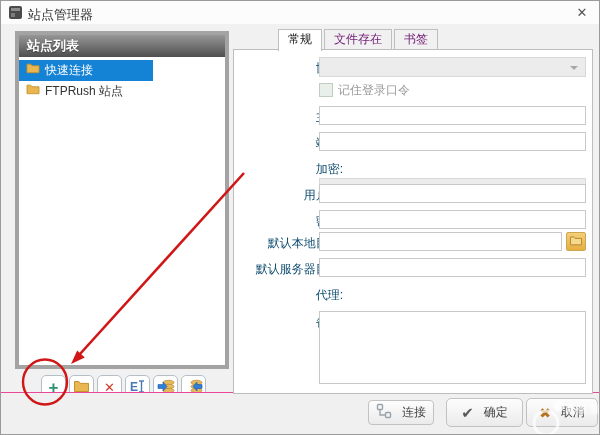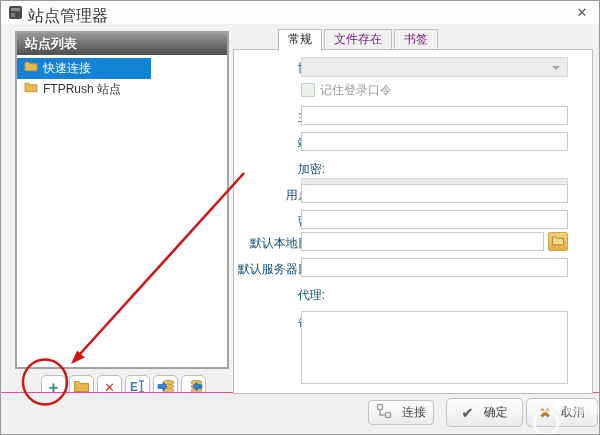--- a/index.html
+++ b/index.html
@@ -7,26 +7,26 @@
     position:relative; width:600px; height:435px; box-sizing:border-box;
     background:#f1f1f1; border:1px solid #9a9a9a; overflow:hidden;
     font-family:"Liberation Sans","DejaVu Sans",sans-serif; font-size:12px; color:#444;
   }
   
   .titlebar { position:absolute; top:0; left:0; right:0; height:23px; background:#fcfcfc; }
   .title-icon { position:absolute; left:8px; top:5px; width:13px; height:13px;
     background:#4a4a4a; border-radius:2px; }
   .title-icon:before { content:""; position:absolute; left:2px; top:2px; right:2px; height:3px; background:#8d8d8d; }
   .title-icon:after  { content:""; position:absolute; left:2px; bottom:2px; width:4px; height:4px; background:#7c7c7c; }
-  .title-text { position:absolute; left:27px; top:5px; font-size:16px; color:#333; }
+  .title-text { position:absolute; left:27px; top:5px; font-size:13px; color:#333; }
   .close-btn { position:absolute; right:8px; top:3px; width:18px; height:17px;
     text-align:center; line-height:17px; font-size:13px; color:#555; cursor:default; }
   
   .sidebar { position:absolute; left:14px; top:30px; width:214px; height:338px;
-    background:#fff; border:2px solid #a3a3a3; box-sizing:border-box; }
+    background:#fff; border:4px solid #a3a3a3; box-sizing:border-box; }
   .sidebar-header { height:22px; line-height:22px; padding-left:8px;
     background:linear-gradient(#969696,#4f4f4f); color:#fff; font-weight:bold; font-size:13px;
     text-shadow:0 1px 1px rgba(0,0,0,.4); }
   .tree { padding-top:3px; }
   .tree-item { height:21px; line-height:21px; display:flex; align-items:flex-end;
     padding-left:7px; color:#333; cursor:default; }
   .tree-item .flabel { margin-left:5px; }
   .tree-item.selected { background:#1583d5; color:#fff; width:127px; }
   .ficon { flex:0 0 auto; display:inline-block; }
   
@@ -37,21 +37,21 @@
   .glyph-add { color:#2f9274; font-size:17px; font-weight:bold; line-height:1; }
   .glyph-del { color:#cf3b2a; font-size:13px; font-weight:bold; line-height:1; }
   
   .tabbar { position:absolute; left:237px; top:28px; display:flex; gap:2px; z-index:3;padding-left:40px; }
   .tab { height:19px; line-height:19px; padding:0 9px; background:#f1f1f1;
     border:1px solid #bfbfbf; border-bottom:none; font-size:12px; color:#701a75; cursor:default; }
   .tab.active { background:#fff; height:21px; color:#222; position:relative; z-index:4; }
   .panel { position:absolute; left:232px; top:48px; width:360px; height:345px;
     background:#fff; border:1px solid #bdbdbd; box-sizing:border-box; z-index:2; }
   
-  .form { position:absolute; left:214px; top:48px; width:360px; height:345px; z-index:3; }
+  .form { position:absolute; left:232px; top:48px; width:360px; height:345px; z-index:3; }
   .lbl { position:absolute; left:-30px; width:140px; text-align:right; font-size:12px; color:#0c4a6e; }
   .ctl { position:absolute; left:86px; box-sizing:border-box; }
   .inp { width:267px; height:19px; background:#fff; border:1px solid #c9c9c9; font-size:12px; padding:0 4px; }
   .sel { width:267px; height:20px; background:#ececec; border:1px solid #d8d8d8; position:relative; }
   .sel .arr { position:absolute; right:7px; top:8px; width:0; height:0;
     border-left:4px solid transparent; border-right:4px solid transparent; border-top:4px solid #a8a8a8; }
   .cb { position:absolute; left:86px; width:12px; height:12px; background:#e9efe9; border:1px solid #c2cec2; }
   .cb-label { position:absolute; left:105px; font-size:12px; color:#9b9b9b; }
   .ta { width:267px; height:73px; background:#fff; border:1px solid #c9c9c9; resize:none; }
   .dir-btn { position:absolute; left:333px; width:20px; height:19px; box-sizing:border-box;

